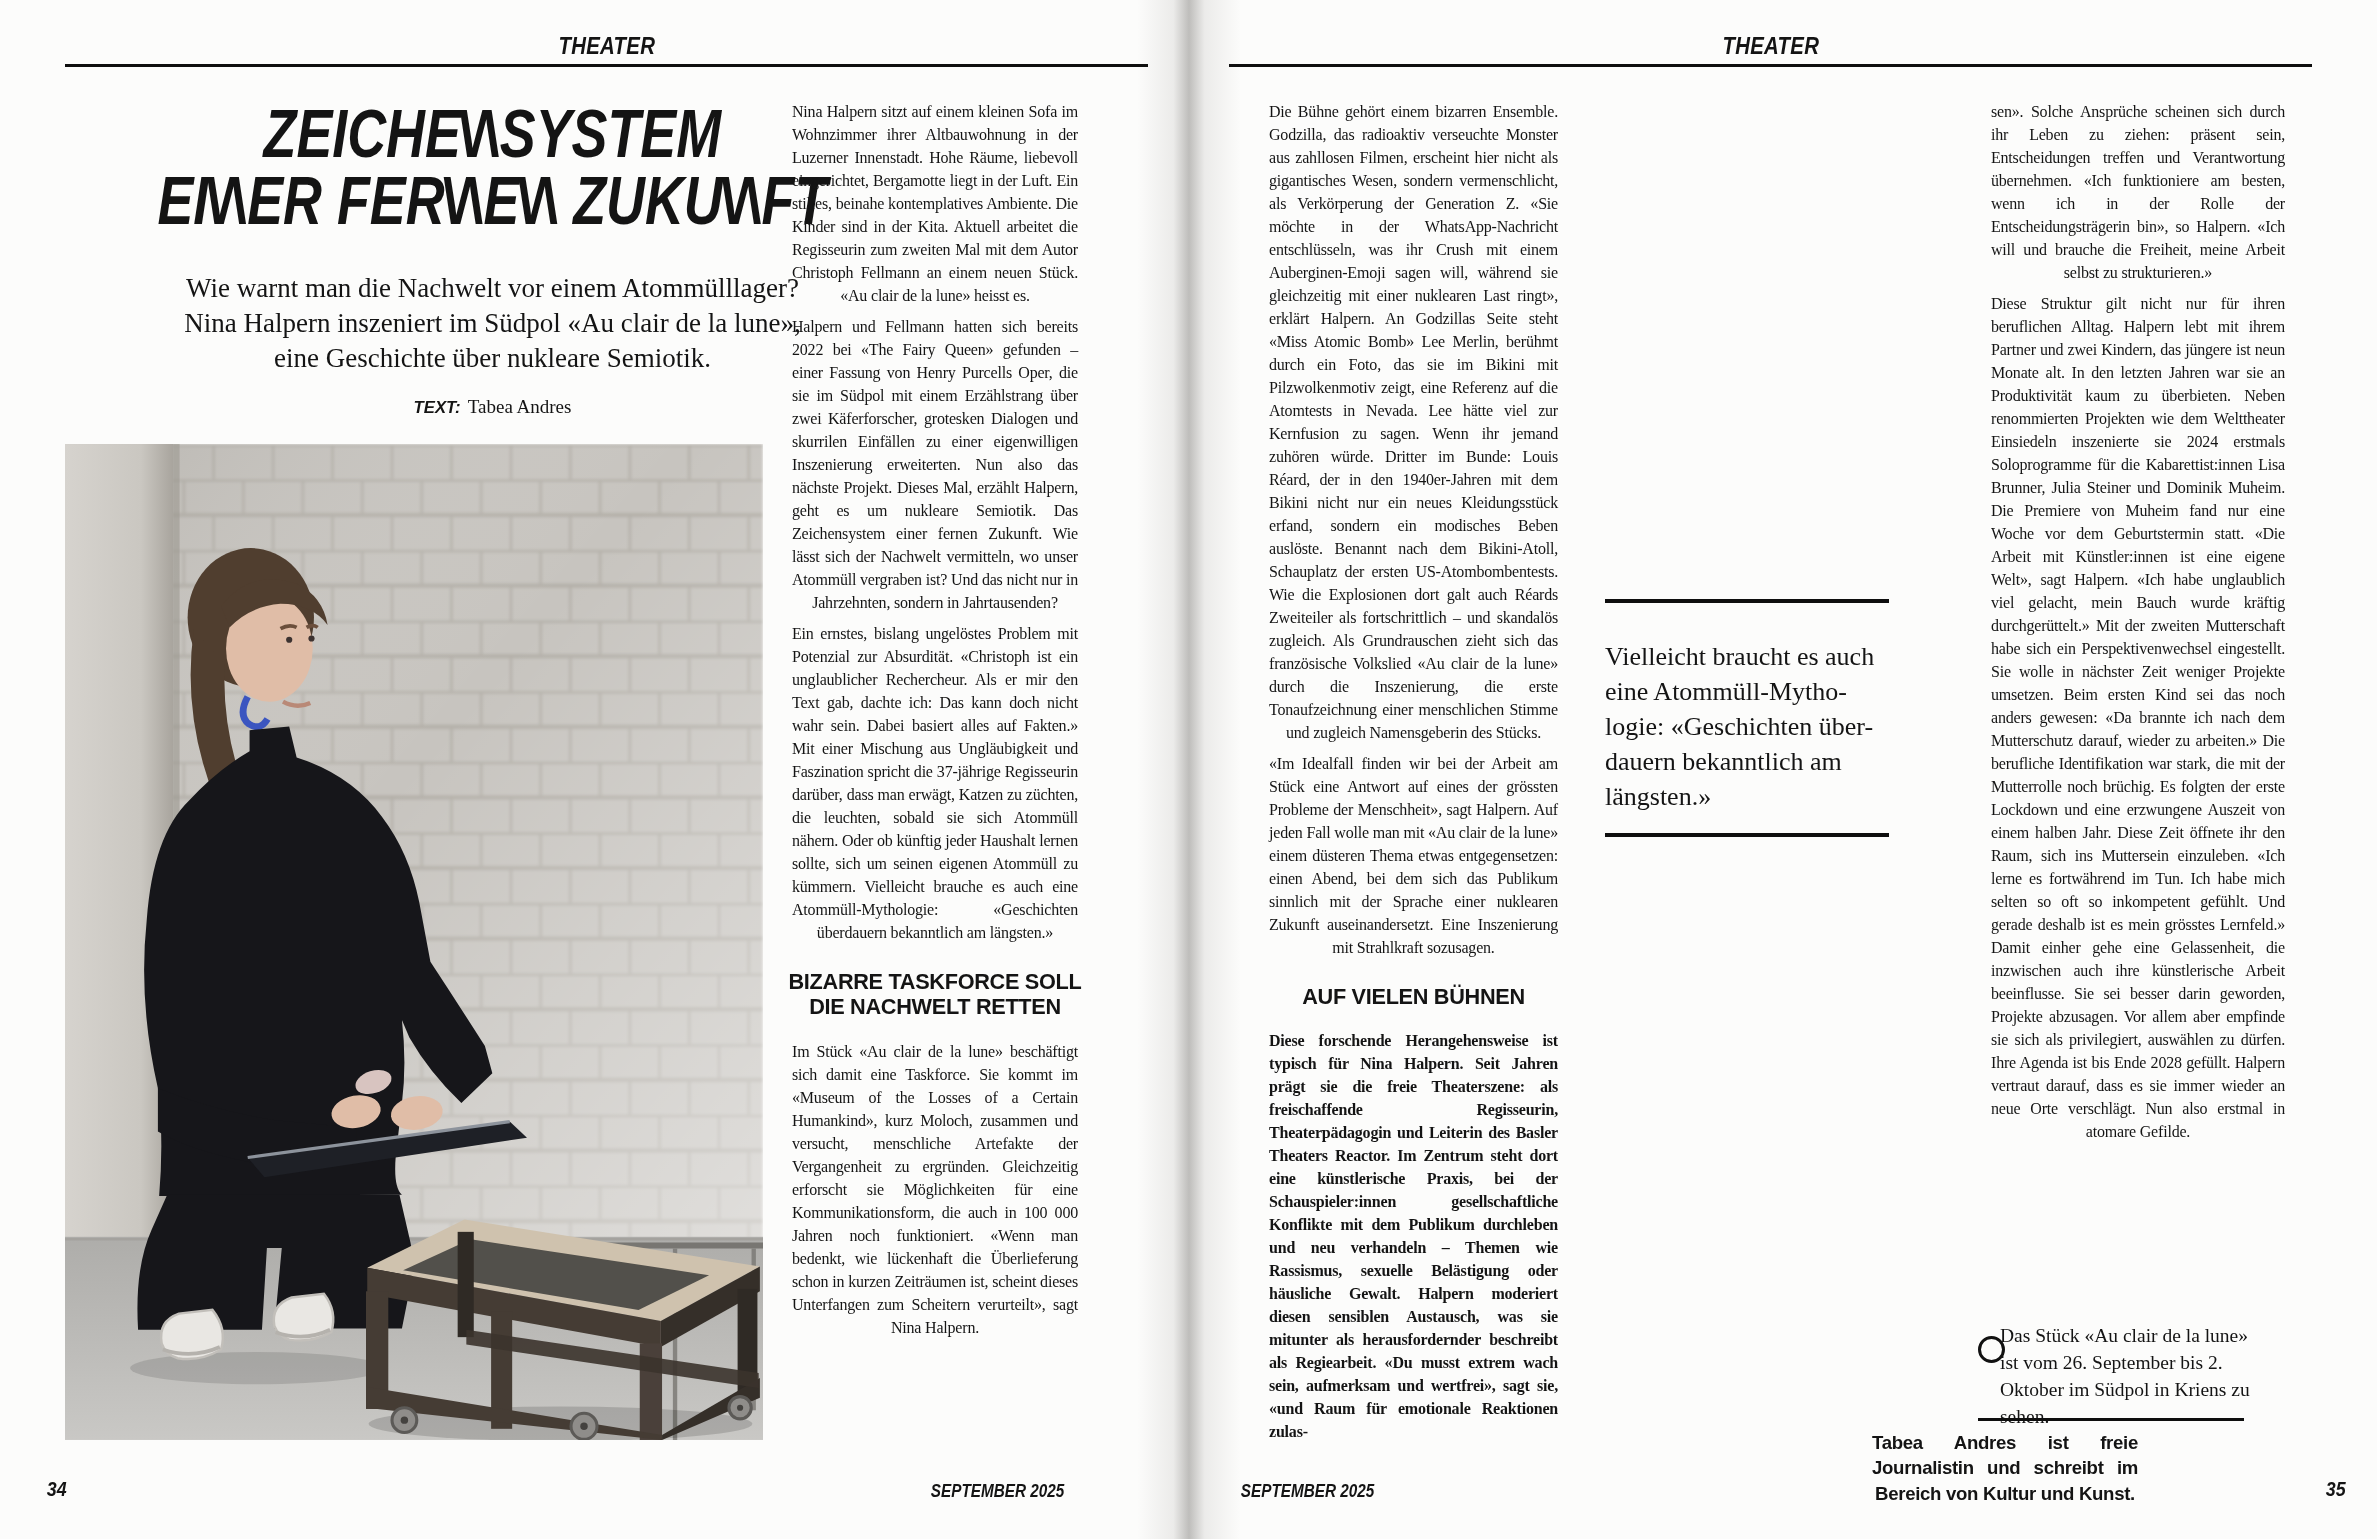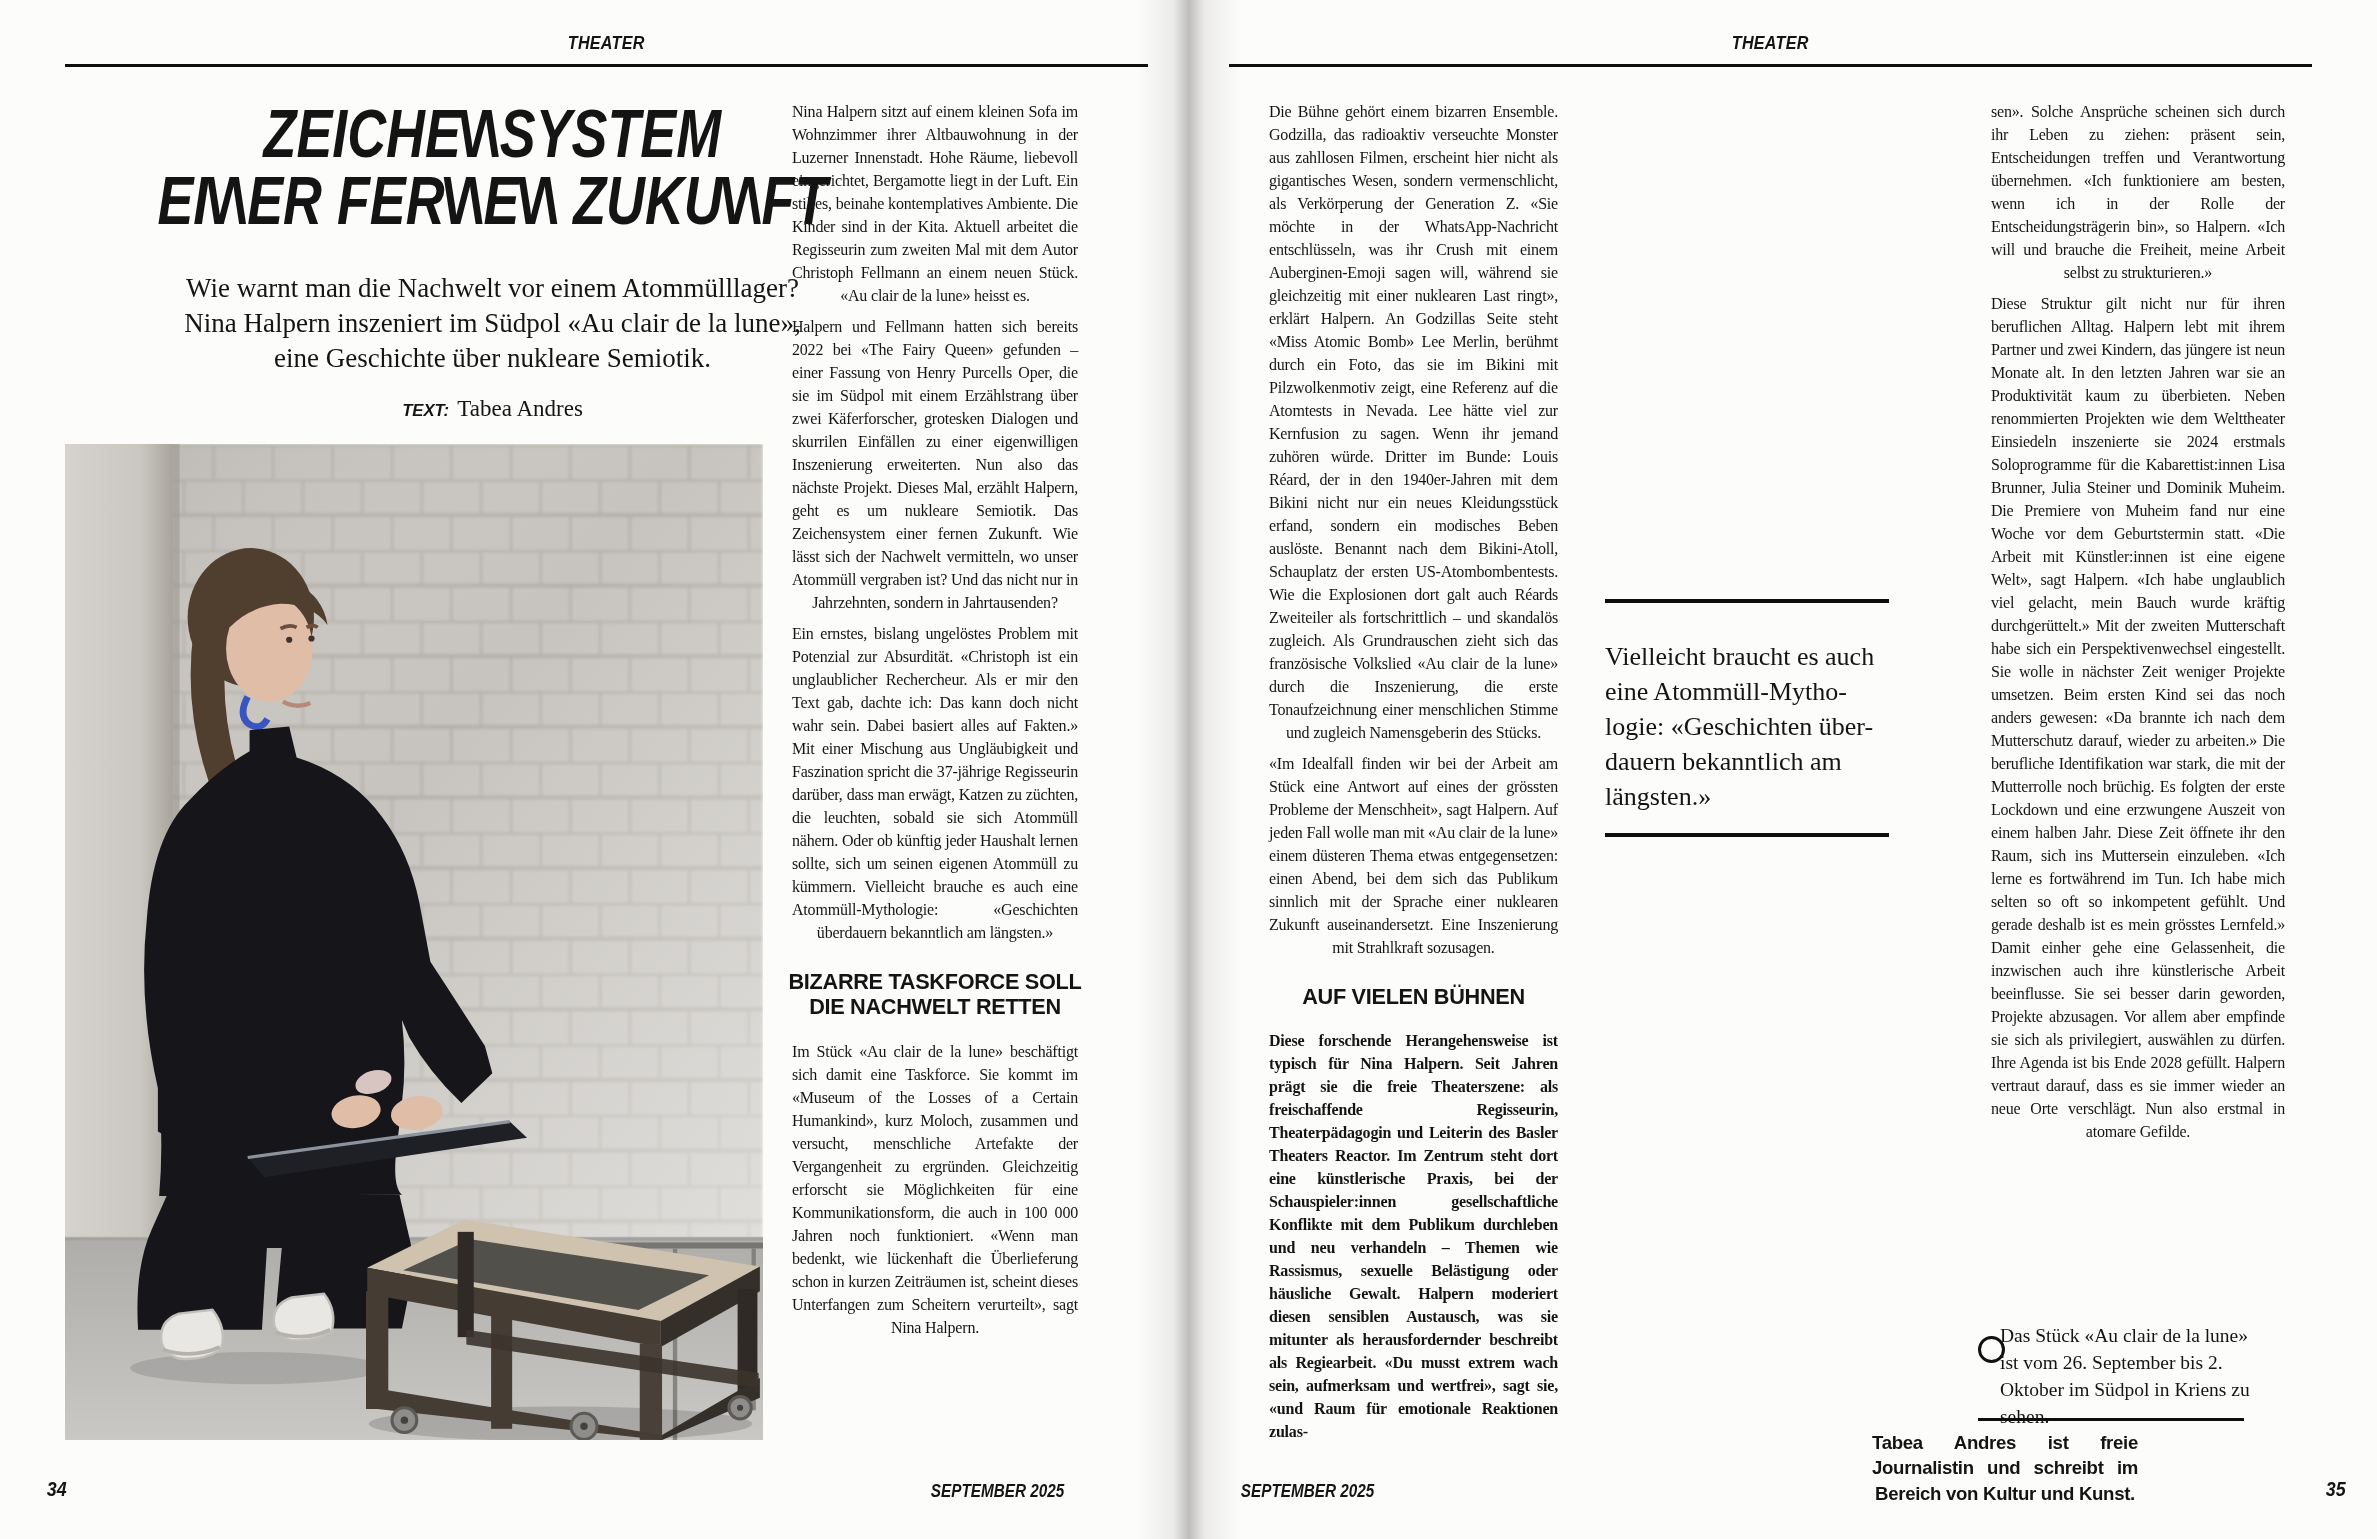--- a/index.html
+++ b/index.html
@@ -5,33 +5,33 @@
   html,body{margin:0;padding:0;background:#ffffff;}
   .spread{position:relative;width:2377px;height:1540px;background:#fdfdfc;overflow:hidden;
           font-family:"Liberation Serif", serif;color:#141414;}
   .page{position:absolute;top:0;width:1189px;height:1540px;background:#fcfcfb;}
   .page.left{left:0;} .page.right{left:1189px;}
   .gutter{position:absolute;left:1137px;top:0;width:104px;height:1540px;
     background:linear-gradient(90deg,rgba(0,0,0,0) 0%,rgba(90,86,80,.10) 35%,rgba(60,57,52,.32) 50%,rgba(90,86,80,.10) 65%,rgba(0,0,0,0) 100%);}
   .top-rule{position:absolute;top:64px;height:2.5px;background:#0e0e0e;width:1083px;}
   .top-rule.l{left:65px;} .top-rule.r{left:1229px;}
   .kicker{position:absolute;top:32px;width:1083px;text-align:center;
-    font-family:"Liberation Sans",sans-serif;font-style:italic;font-weight:bold;font-size:19px;letter-spacing:0.3px;}
+    font-family:"Liberation Sans",sans-serif;font-style:italic;font-weight:bold;font-size:24px;letter-spacing:0.3px;}
   .kicker.l{left:65px;} .kicker.r{left:1229px;}
   .kicker span{display:inline-block;transform:scaleX(.85);}
   .title{position:absolute;left:59px;top:100px;width:867px;text-align:center;}
   .title-line{font-family:"Liberation Sans",sans-serif;font-style:italic;font-weight:bold;
     font-size:69px;line-height:67px;white-space:nowrap;}
   .title-line>span{display:inline-block;transform:scaleX(.78);transform-origin:50% 50%;}
   .fN{display:inline-block;transform:scaleX(-1);}
   .subtitle{position:absolute;left:59px;top:271px;width:867px;text-align:center;}
   .subtitle div{font-size:27px;line-height:35px;}
   .byline{position:absolute;left:59px;top:396px;width:867px;text-align:center;}
   .byline-label{font-family:"Liberation Sans",sans-serif;font-style:italic;font-weight:bold;font-size:16.7px;letter-spacing:0;}
-  .byline-name{font-size:23px;font-family:Liberation Serif, serif;}
+  .byline-name{font-size:19px;font-family:Liberation Serif, serif;}
   .photo{position:absolute;left:65px;top:444px;width:698px;height:996px;}
   .col{position:absolute;top:92px;}
   .col1{left:784px;width:302px;}
   .col2{left:1261px;width:305px;}
   .col3{left:1983px;width:310px;}
   .body-p{margin:8px;font-size:16px;line-height:23px;letter-spacing:-0.2px;
     text-align:justify;text-align-last:center;}
   .body-p.cut{text-align-last:justify;font-weight:bold;}
   .section-head{font-family:"Liberation Sans",sans-serif;font-weight:bold;font-size:21.7px;line-height:25.4px;
     letter-spacing:-0.3px;text-align:center;margin:25px 0 20px;}

